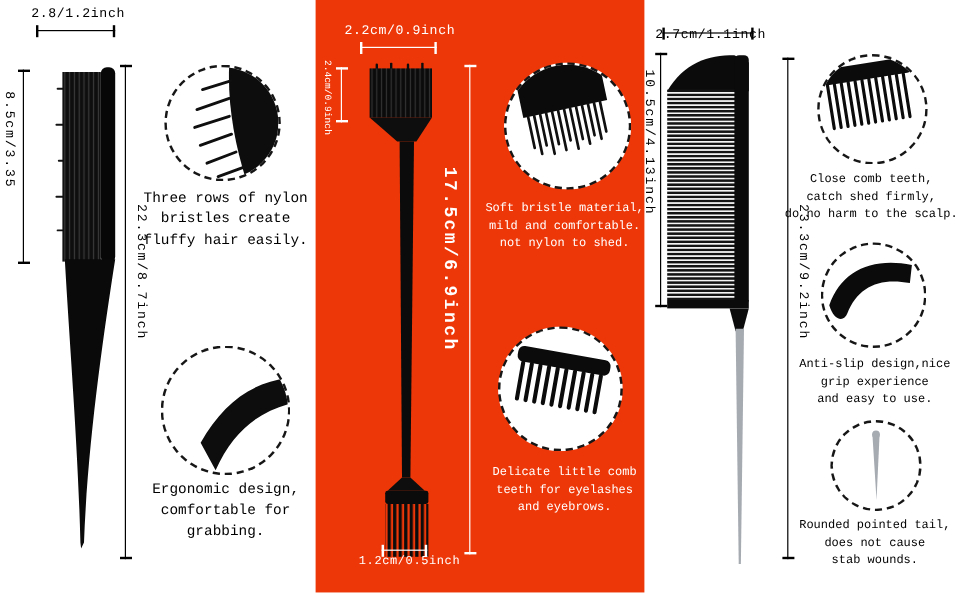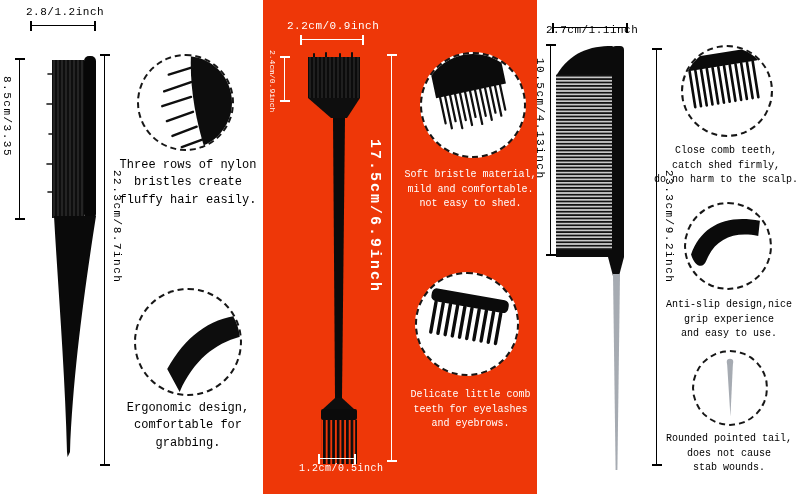--- a/index.html
+++ b/index.html
@@ -162,21 +162,21 @@
           <line x1="70" y1="36" x2="70" y2="62"></line>
             <line x1="75" y1="36" x2="75" y2="66"></line>
           <line x1="80" y1="36" x2="80" y2="61"></line>
         </g>
       </g>
     </svg>
   </div>
   <div class="ctext t10 white" style="left:404px;top:168px;width:133px;">
     <div>Soft bristle material,</div>
     <div>mild and comfortable.</div>
-    <div>not easy to shed.</div>
+    <div>not nylon to shed.</div>
   </div>
 
   <div class="circle" style="left:415px;top:272px;width:104px;height:104px;">
     <svg viewBox="0 0 100 100">
       <g transform="rotate(10 50 50)" fill="#0b0b0b">
         <rect x="10" y="20" width="78" height="13" rx="5"></rect>
         <rect x="14" y="32" width="3.4" height="34" rx="1.7"></rect>
           <rect x="21.3" y="32" width="3.4" height="34" rx="1.7"></rect>
         <rect x="28.6" y="32" width="3.4" height="34" rx="1.7"></rect>
           <rect x="35.9" y="32" width="3.4" height="34" rx="1.7"></rect>

